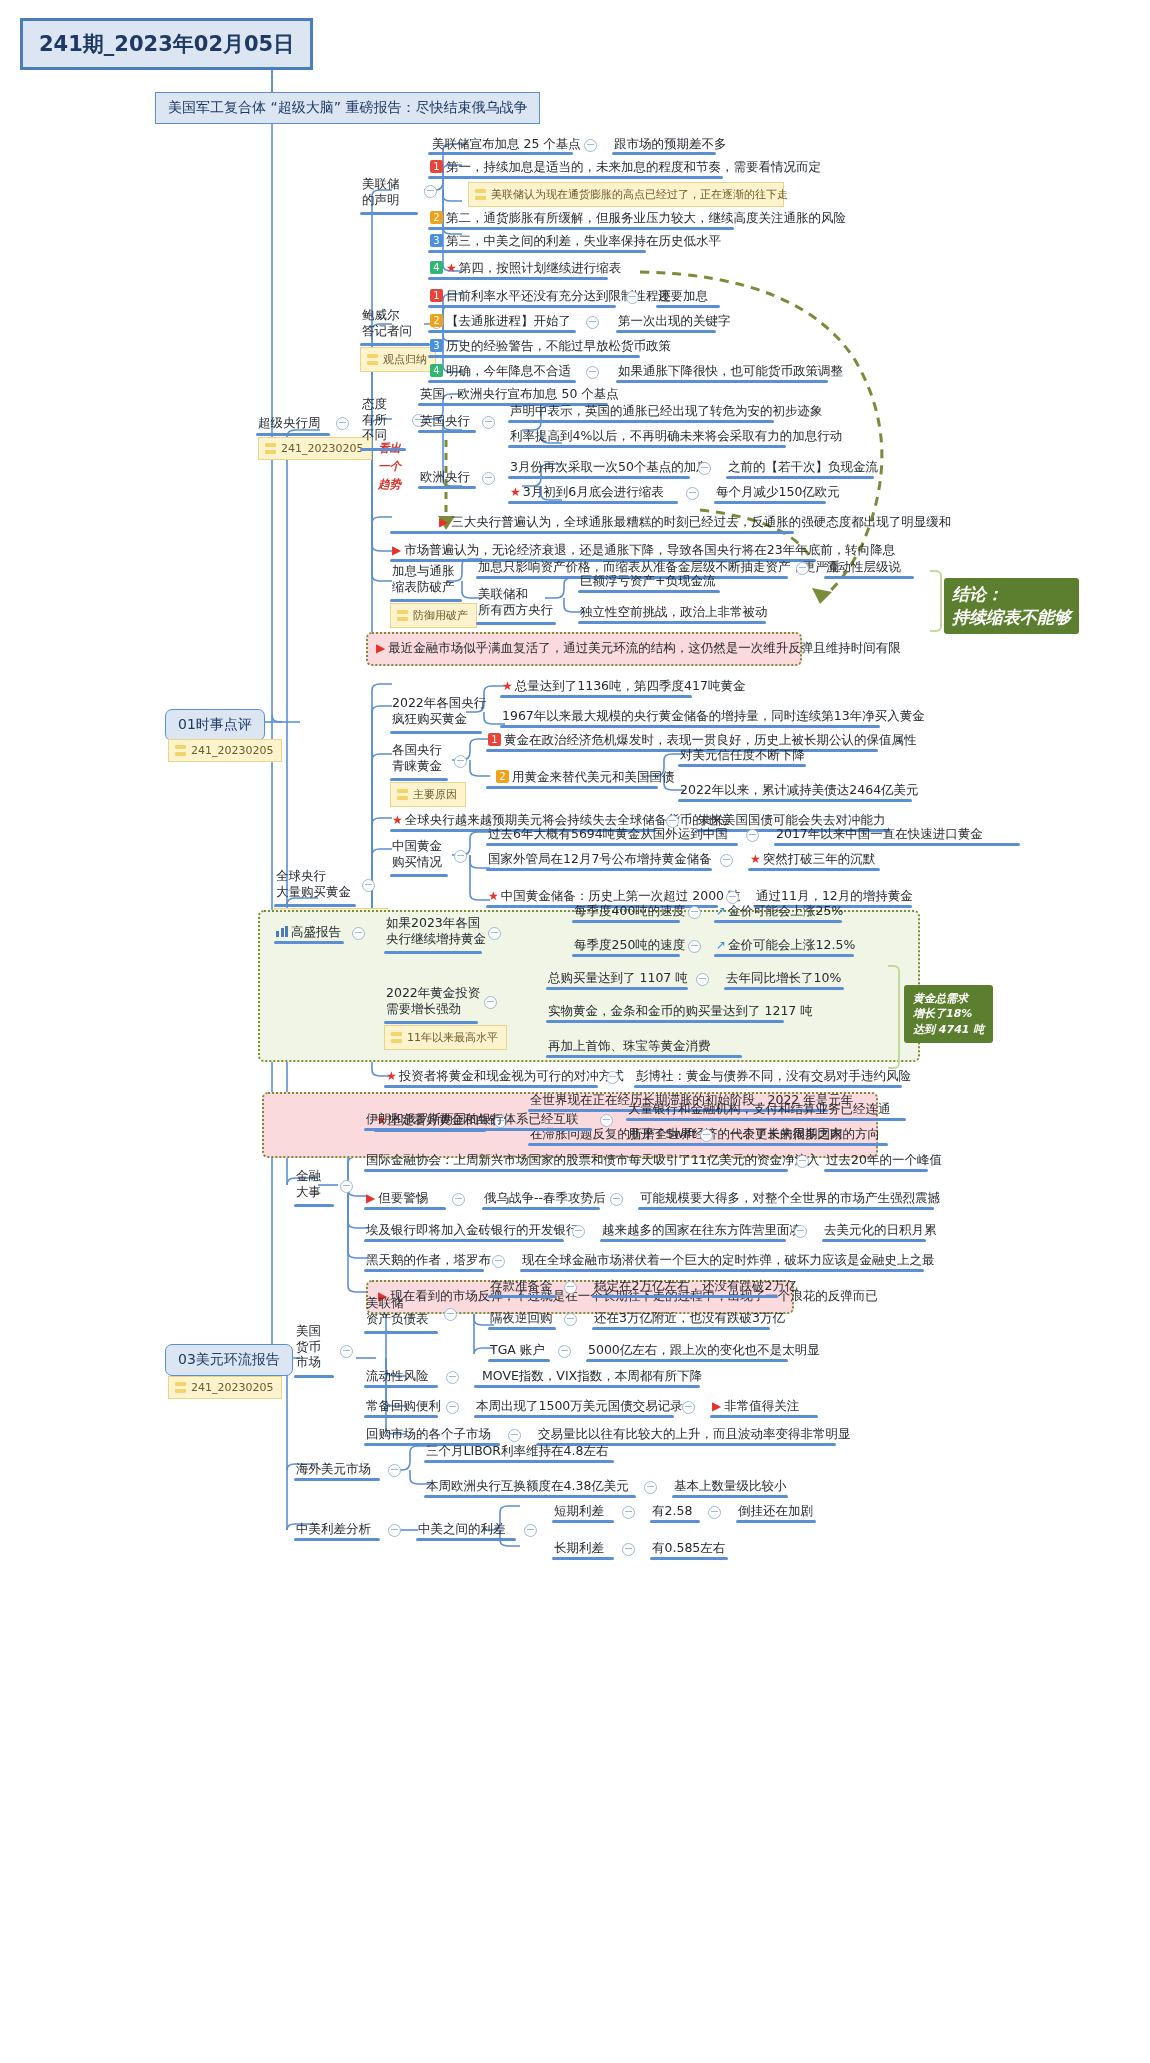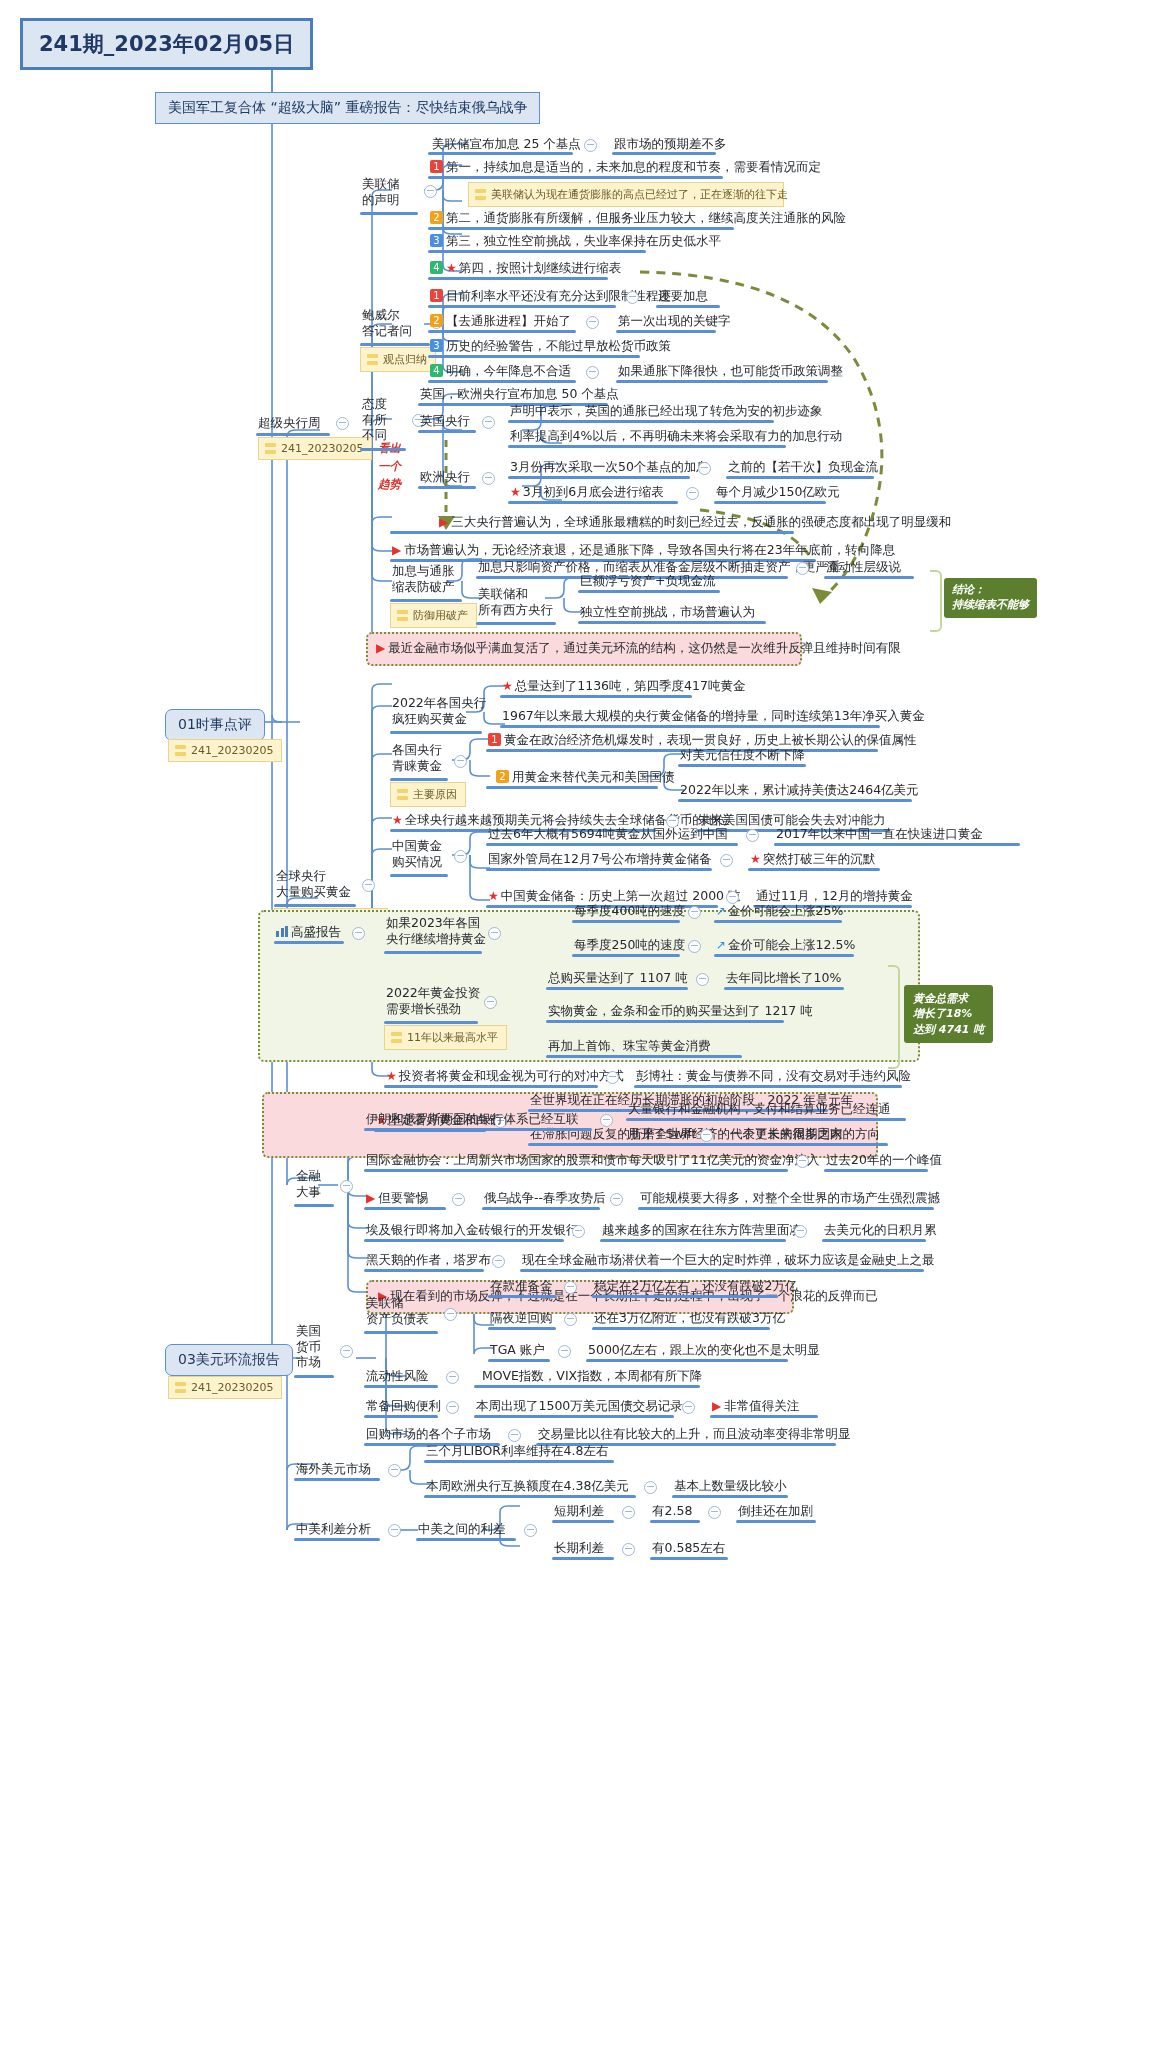--- a/index.html
+++ b/index.html
@@ -43,21 +43,21 @@
 
   
   .col{position:absolute;width:11px;height:11px;border:1px solid #9db8d8;border-radius:50%;
        background:#fff;}
   .col:before{content:"";position:absolute;left:2px;right:2px;top:4px;height:1px;background:#9db8d8;}
 
   
   .rgn{position:absolute;border:2px dotted #7a8c3a;border-radius:6px;}
   .rgn.green{background:#f1f5e6;}
   .rgn.pink{background:#fadadd;}
-  .concl{position:absolute;background:#5b7f2e;color:#fff;font-size:11px;font-style:italic;
+  .concl{position:absolute;background:#5b7f2e;color:#fff;font-size:17px;font-style:italic;
          font-weight:bold;padding:5px 8px;border-radius:3px;line-height:1.35;white-space:nowrap;}
   .concl2{position:absolute;background:#5b7f2e;color:#fff;font-size:11px;font-style:italic;
          font-weight:bold;padding:6px 9px;border-radius:3px;line-height:1.4;white-space:nowrap;}
 
   .trend{position:absolute;color:#d8322c;font-size:11.5px;font-style:italic;font-weight:bold;
          text-align:center;line-height:1.55;}
 
   svg.wires{position:absolute;left:0;top:0;width:1150px;height:2063px;pointer-events:none;}
   .bracket{position:absolute;border:2px solid #c3d69b;border-left:none;border-radius:0 6px 6px 0;}
 </style>
@@ -254,21 +254,21 @@
     <span class="bk"></span>
     <span>美联储认为现在通货膨胀的高点已经过了，正在逐渐的往下走</span>
   </div>
 
   <div class="node txt" style="left:430px;top:210px;">
     <span class="bdg b2">2</span><span>第二，通货膨胀有所缓解，但服务业压力较大，继续高度关注通胀的风险</span>
   </div>
   <div class="ul thin" style="left:428px;top:227px;width:306px;"></div>
 
   <div class="node txt" style="left:430px;top:233px;">
-    <span class="bdg b3">3</span><span>第三，独立性空前挑战，失业率保持在历史低水平</span>
+    <span class="bdg b3">3</span><span>第三，中美之间的利差，失业率保持在历史低水平</span>
   </div>
   <div class="ul thin" style="left:428px;top:250px;width:218px;"></div>
 
   <div class="node txt" style="left:430px;top:260px;">
     <span class="bdg b4">4</span><span class="star">★</span><span>第四，按照计划继续进行缩表</span>
   </div>
   <div class="ul thin" style="left:428px;top:277px;width:180px;"></div>
 
   <div class="node txt" style="left:362px;top:307px;">
     <div>鲍威尔</div>
@@ -406,21 +406,21 @@
       <div>所有西方央行</div>
   </div>
   <div class="ul" style="left:476px;top:622px;width:80px;"></div>
 
   <div class="node txt" style="left:580px;top:573px;">
     <span>巨额浮亏资产+负现金流</span>
   </div>
   <div class="ul thin" style="left:578px;top:590px;width:142px;"></div>
 
   <div class="node txt" style="left:580px;top:604px;">
-    <span>独立性空前挑战，市场普遍认为</span>
+    <span>独立性空前挑战，政治上非常被动</span>
   </div>
   <div class="ul thin" style="left:578px;top:621px;width:188px;"></div>
 
   <div class="bracket" style="left:930px;top:570px;width:10px;height:58px;"></div>
   <div class="concl" style="left:944px;top:578px;">
     <div>结论：</div>
       <div>持续缩表不能够</div>
   </div>
 
   <div class="rgn pink" style="left:366px;top:632px;width:432px;height:30px;"></div>

